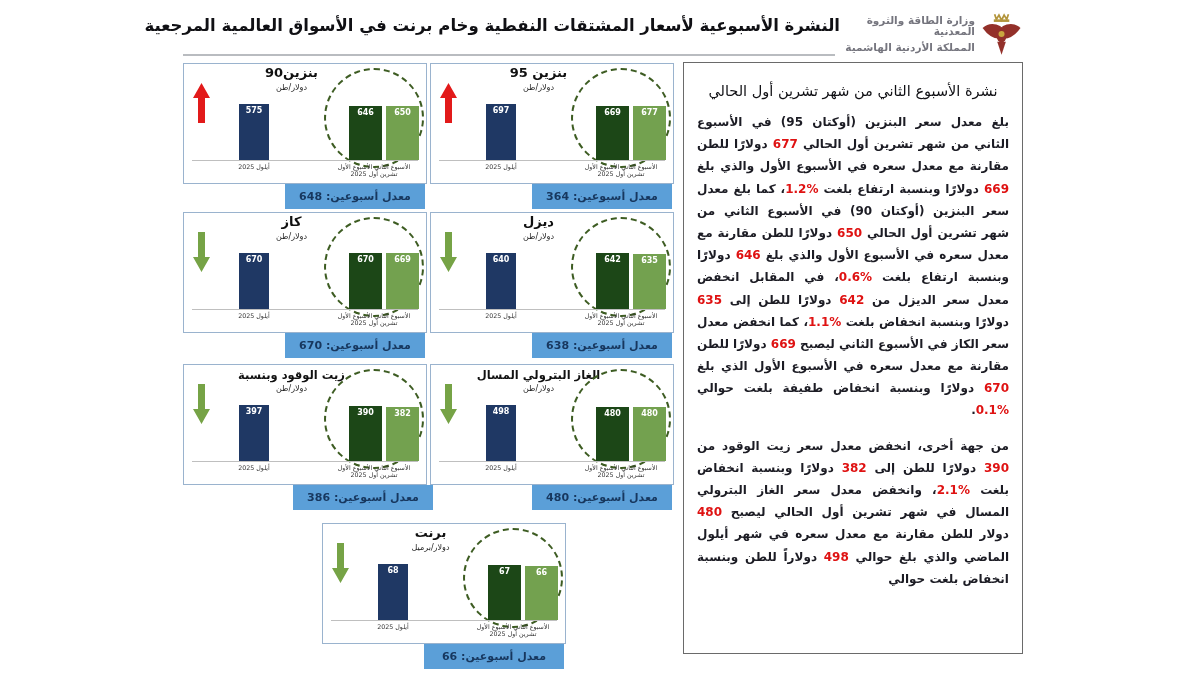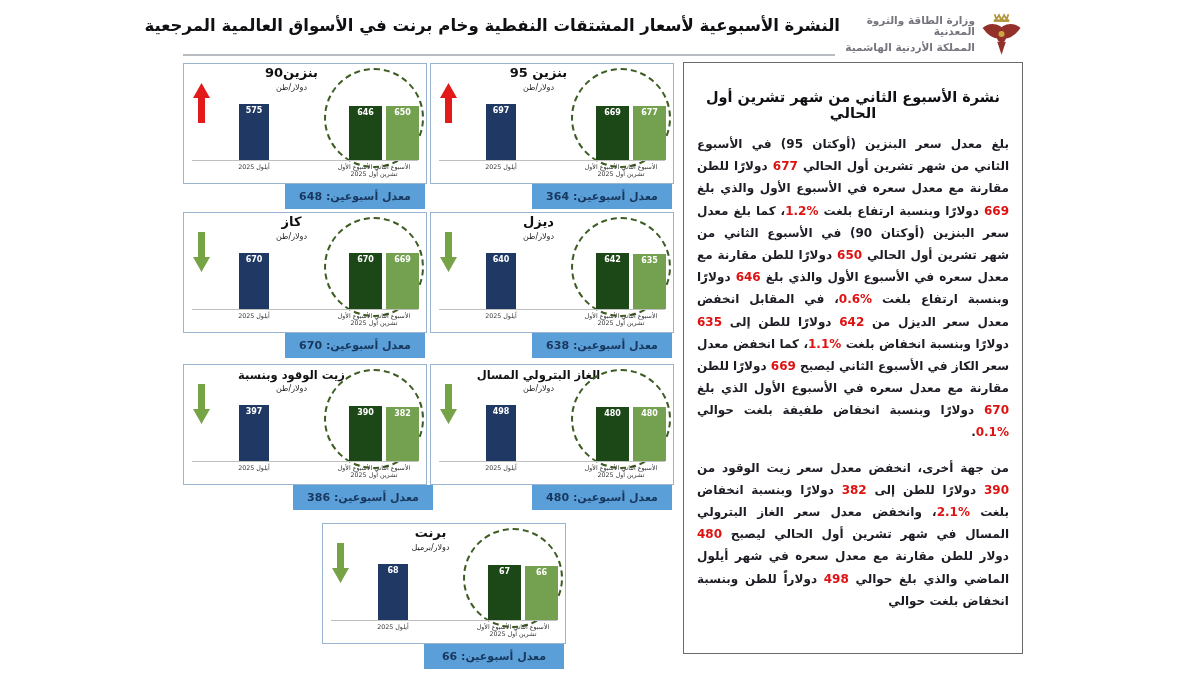--- a/index.html
+++ b/index.html
@@ -31,21 +31,21 @@
   .bar-val{position:absolute;top:2px;left:0;width:100%;text-align:center;
            color:#fff;font-size:8px;font-weight:bold;}
   .axis-lab{position:absolute;font-size:6.3px;color:#333;text-align:center;line-height:1.15;}
   .month-lab{left:20px;top:99px;width:100px;}
   .weeks-lab{left:138px;top:99px;width:104px;}
   .banner{position:absolute;width:140px;height:25px;background:#5b9fd8;color:#17375e;
           font-size:11px;font-weight:bold;text-align:center;line-height:25px;}
   
   #bulletin{position:absolute;left:683px;top:62px;width:340px;height:592px;border:1px solid #6a6a6a;
             box-sizing:border-box;padding:10px 13px;direction:rtl;overflow:hidden;background:#fff;}
-  .b-title{text-align:center;font-size:14.5px;font-weight:bold;color:#101014;margin:16px 0 12px 0;}
+  .b-title{text-align:center;font-size:14.5px;font-weight:normal;color:#101014;margin:10px 0 12px 0;}
   .b-para{margin:0 0 13px 0;font-size:12px;font-weight:bold;color:#1c1c24;
           text-align:justify;line-height:1.85;}
   .b-para .num{color:#df1212;}
 </style>
 </head>
 <body>
 
 <div id="page">
 
   <div id="title" dir="rtl">النشرة الأسبوعية لأسعار المشتقات النفطية وخام برنت في الأسواق العالمية المرجعية</div>

